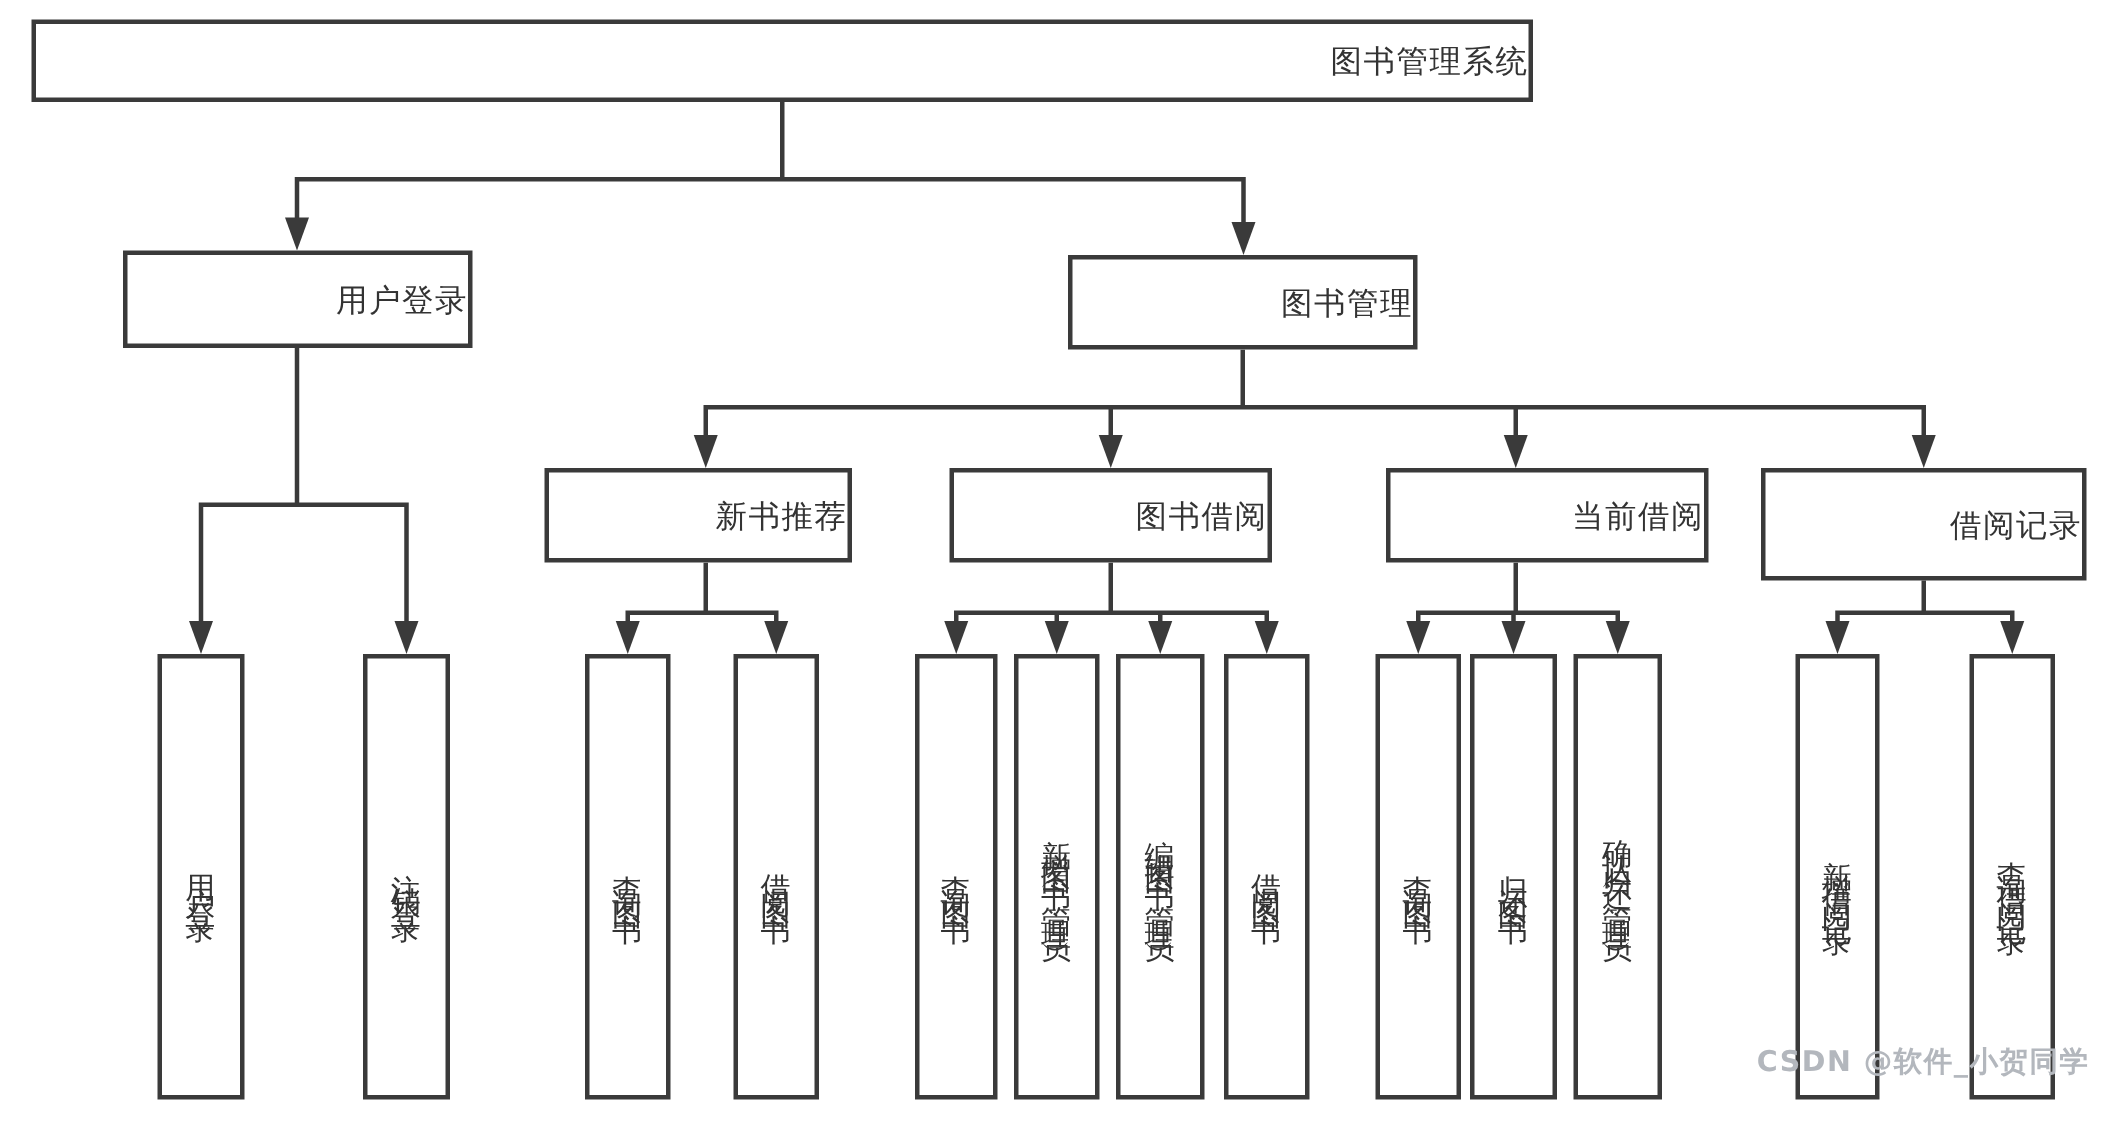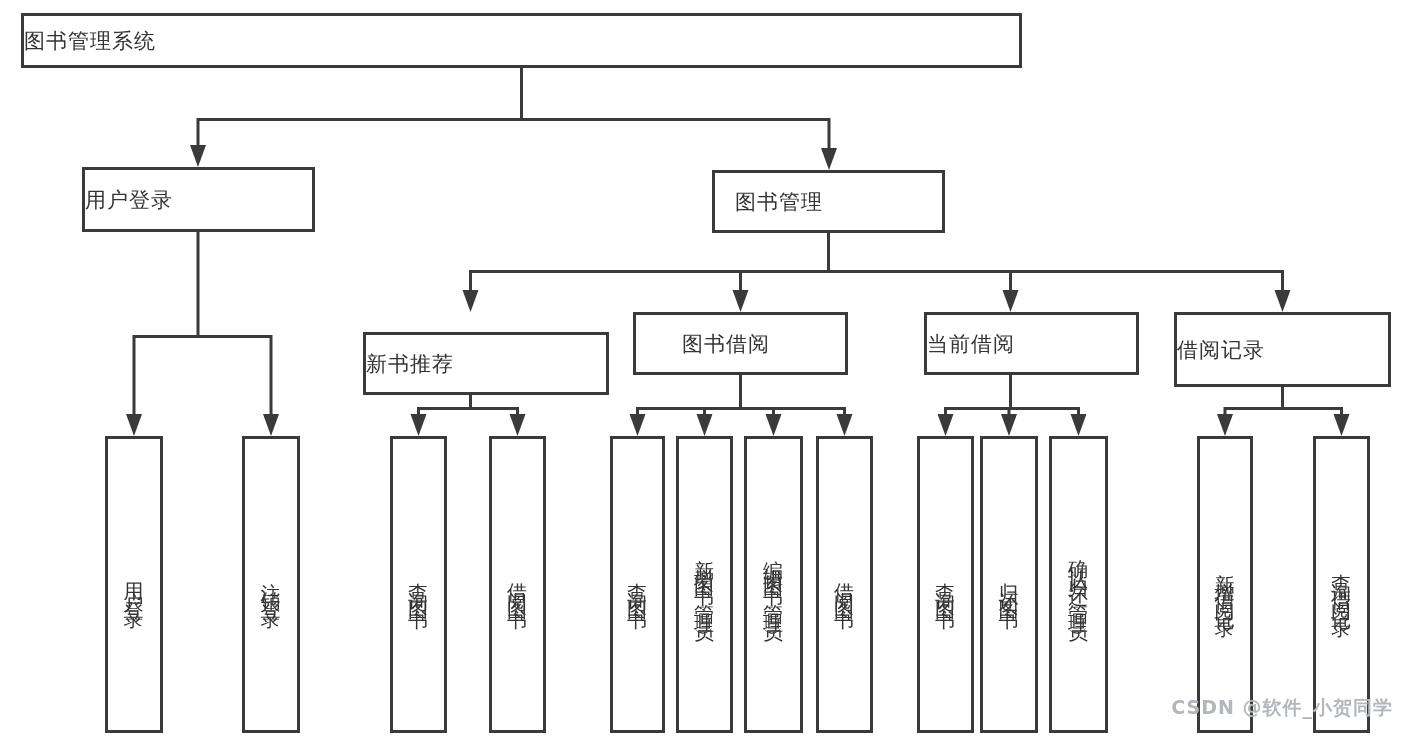--- a/index.html
+++ b/index.html
@@ -15,21 +15,21 @@
     position: absolute;
     left: 0; top: 0;
     width: 1405px; height: 747px;
   }
   .node {
     position: absolute;
     background: #ffffff;
     border: 3px solid #3a3a3a;
     display: flex;
     align-items: center;
-    justify-content: flex-start;
+    justify-content: flex-end;
     color: #333333;
     font-size: 21px;
     letter-spacing: 1px;
     white-space: nowrap;
   }
   .leaf {
     position: absolute;
     background: #ffffff;
     border: 3px solid #3a3a3a;
     display: flex;
@@ -42,21 +42,21 @@
     text-orientation: mixed;
     font-size: 20px;
     letter-spacing: 9px;
     line-height: 1;
     color: #333333;
   }
   
   .n-root   { left: 21px;   top: 13px;  width: 1001px; height: 55px; }
   .n-login  { left: 82px;   top: 167px; width: 233px;  height: 65px; }
   .n-mgmt   { left: 712px;  top: 170px; width: 233px;  height: 63px; padding-left: 20px; }
-  .n-g0 { left: 363px;  top: 312px; width: 246px; height: 63px; margin-top: 20px; }
+  .n-g0 { left: 363px;  top: 312px; width: 205px; height: 63px; }
   .n-g1 { left: 633px;  top: 312px; width: 215px; height: 63px; padding-left: 46px; }
   .n-g2 { left: 903px;  top: 312px; width: 215px; height: 63px; margin-left: 21px; }
   .n-g3 { left: 1174px; top: 312px; width: 217px; height: 75px; }
   
   .lf { top: 436px; height: 297px; }
   .l-a0 { left: 105px;  width: 58px; }
   .l-a1 { left: 242px;  width: 58px; }
   .l-b0 { left: 390px;  width: 57px; }
   .l-b1 { left: 489px;  width: 57px; }
   .l-c0 { left: 610px;  width: 55px; }

